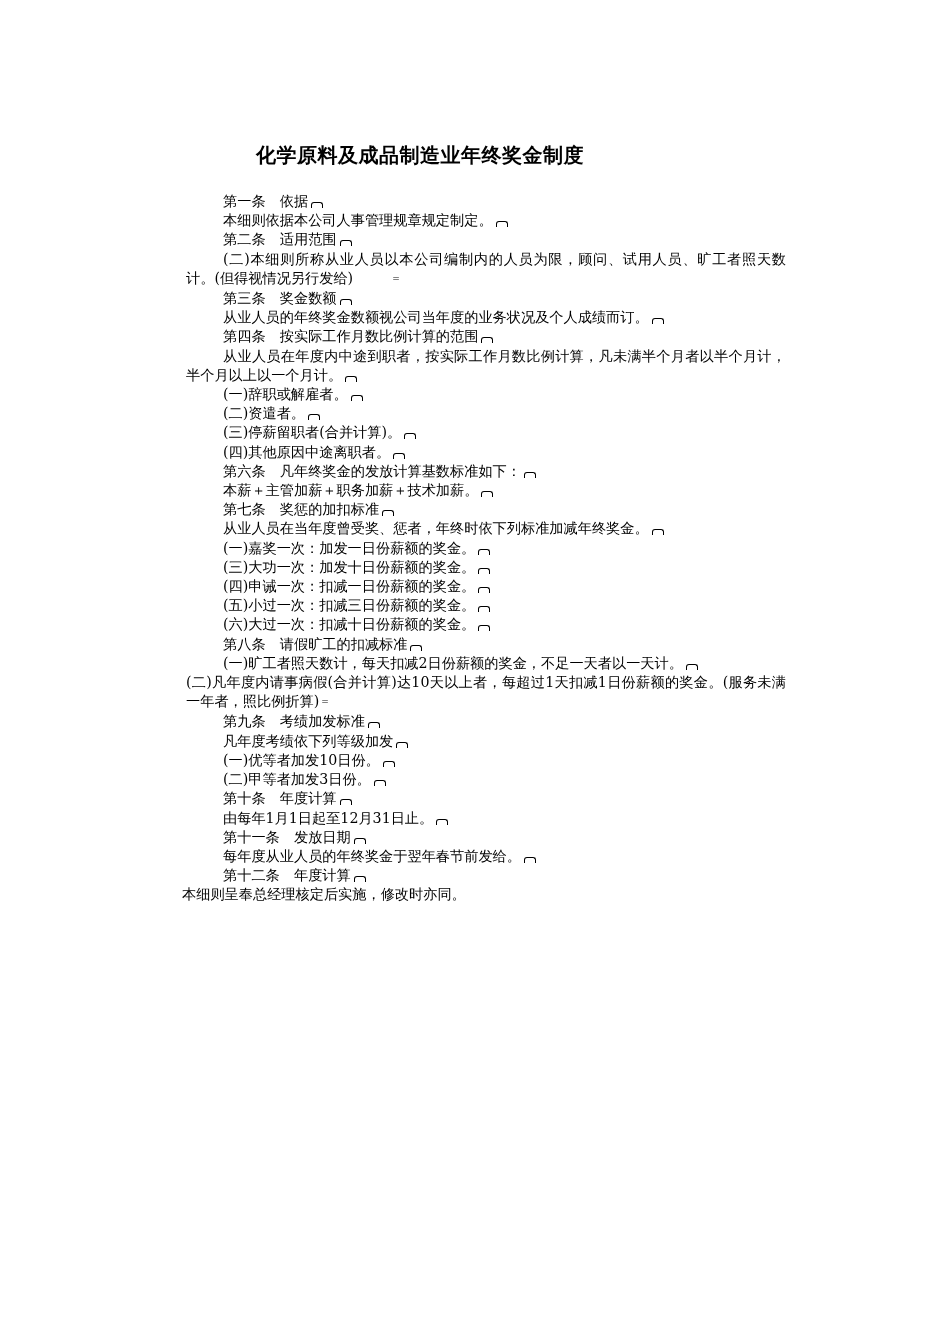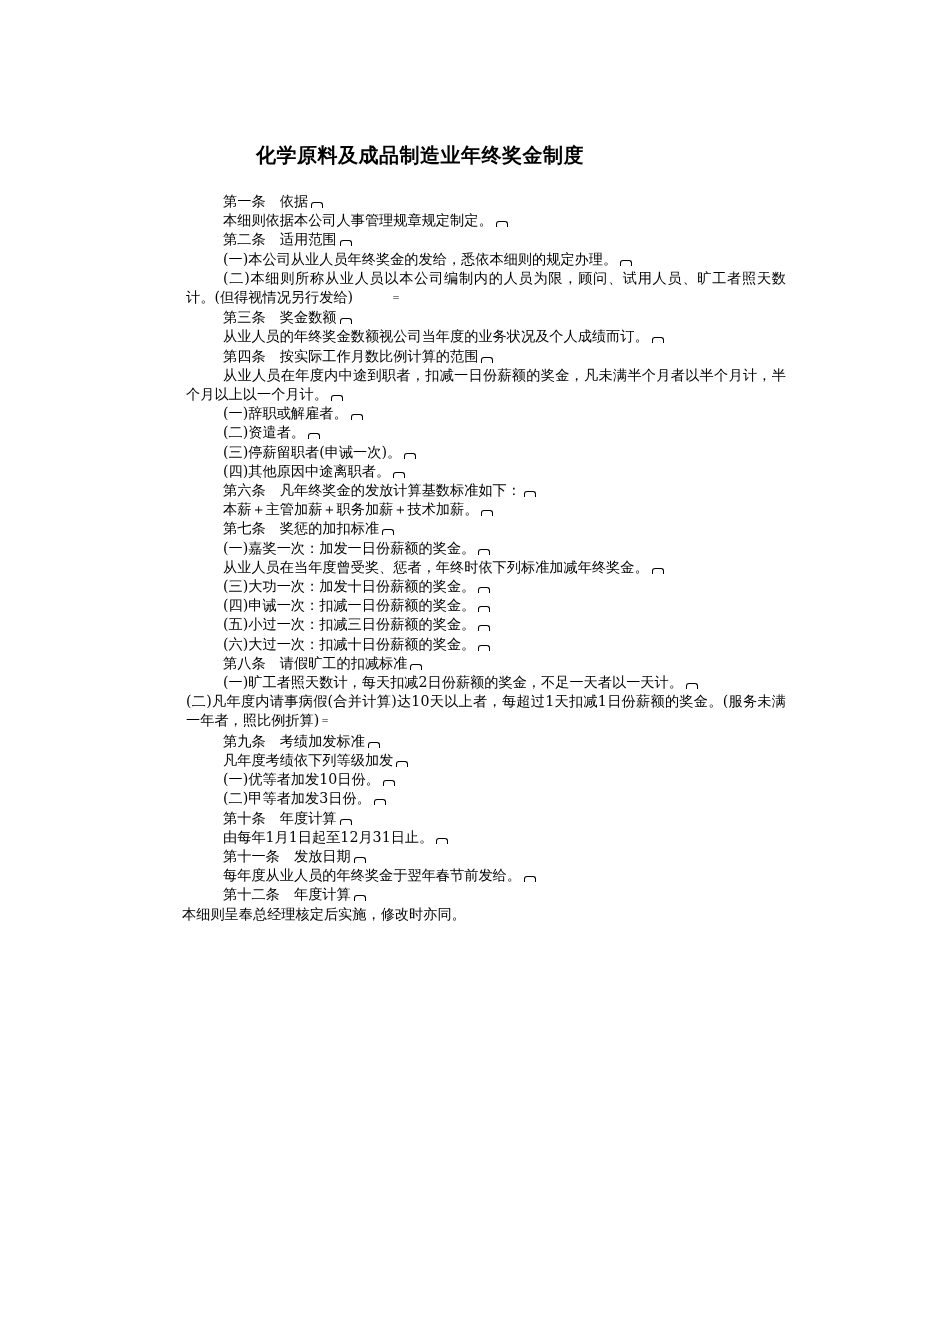--- a/index.html
+++ b/index.html
@@ -19,35 +19,34 @@
 </style>
 </head>
 <body>
 
 <div class="title">化学原料及成品制造业年终奖金制度</div>
 
 <div class="body">
   <div class="line indent"><span>第一条　依据</span><span class="mark"></span></div>
   <div class="line indent"><span>本细则依据本公司人事管理规章规定制定。</span><span class="mark"></span></div>
   <div class="line indent"><span>第二条　适用范围</span><span class="mark"></span></div>
-  <div class="line indent"><span>(一)本公司从业人员年终奖金的发给，悉依本细则的规定办理。</span><span class="mark"></span></div>
   <div class="para-wrap"><span>(二)本细则所称从业人员以本公司编制内的人员为限，顾问、试用人员、旷工者照天数计。(但得视情况另行发给)</span><span class="emark">=</span></div>
   <div class="line indent"><span>第三条　奖金数额</span><span class="mark"></span></div>
   <div class="line indent"><span>从业人员的年终奖金数额视公司当年度的业务状况及个人成绩而订。</span><span class="mark"></span></div>
   <div class="line indent"><span>第四条　按实际工作月数比例计算的范围</span><span class="mark"></span></div>
-  <div class="para-wrap"><span>从业人员在年度内中途到职者，扣减一日份薪额的奖金，凡未满半个月者以半个月计，半个月以上以一个月计。</span><span class="mark"></span></div>
+  <div class="para-wrap"><span>从业人员在年度内中途到职者，按实际工作月数比例计算，凡未满半个月者以半个月计，半个月以上以一个月计。</span><span class="mark"></span></div>
   <div class="line indent"><span>(一)辞职或解雇者。</span><span class="mark"></span></div>
   <div class="line indent"><span>(二)资遣者。</span><span class="mark"></span></div>
-  <div class="line indent"><span>(三)停薪留职者(申诫一次)。</span><span class="mark"></span></div>
+  <div class="line indent"><span>(三)停薪留职者(合并计算)。</span><span class="mark"></span></div>
   <div class="line indent"><span>(四)其他原因中途离职者。</span><span class="mark"></span></div>
   <div class="line indent"><span>第六条　凡年终奖金的发放计算基数标准如下：</span><span class="mark"></span></div>
   <div class="line indent"><span>本薪＋主管加薪＋职务加薪＋技术加薪。</span><span class="mark"></span></div>
   <div class="line indent"><span>第七条　奖惩的加扣标准</span><span class="mark"></span></div>
+  <div class="line indent"><span>从业人员在当年度曾受奖、惩者，年终时依下列标准加减年终奖金。</span><span class="mark"></span></div>
   <div class="line indent"><span>(一)嘉奖一次：加发一日份薪额的奖金。</span><span class="mark"></span></div>
-  <div class="line indent"><span>从业人员在当年度曾受奖、惩者，年终时依下列标准加减年终奖金。</span><span class="mark"></span></div>
   <div class="line indent"><span>(三)大功一次：加发十日份薪额的奖金。</span><span class="mark"></span></div>
   <div class="line indent"><span>(四)申诫一次：扣减一日份薪额的奖金。</span><span class="mark"></span></div>
   <div class="line indent"><span>(五)小过一次：扣减三日份薪额的奖金。</span><span class="mark"></span></div>
   <div class="line indent"><span>(六)大过一次：扣减十日份薪额的奖金。</span><span class="mark"></span></div>
   <div class="line indent"><span>第八条　请假旷工的扣减标准</span><span class="mark"></span></div>
   <div class="line indent"><span>(一)旷工者照天数计，每天扣减2日份薪额的奖金，不足一天者以一天计。</span><span class="mark"></span></div>
   <div class="para-wrap-flush"><span>(二)凡年度内请事病假(合并计算)达10天以上者，每超过1天扣减1日份薪额的奖金。(服务未满一年者，照比例折算)</span><span class="emark">=</span></div>
   <div class="line indent"><span>第九条　考绩加发标准</span><span class="mark"></span></div>
   <div class="line indent"><span>凡年度考绩依下列等级加发</span><span class="mark"></span></div>
   <div class="line indent"><span>(一)优等者加发10日份。</span><span class="mark"></span></div>

